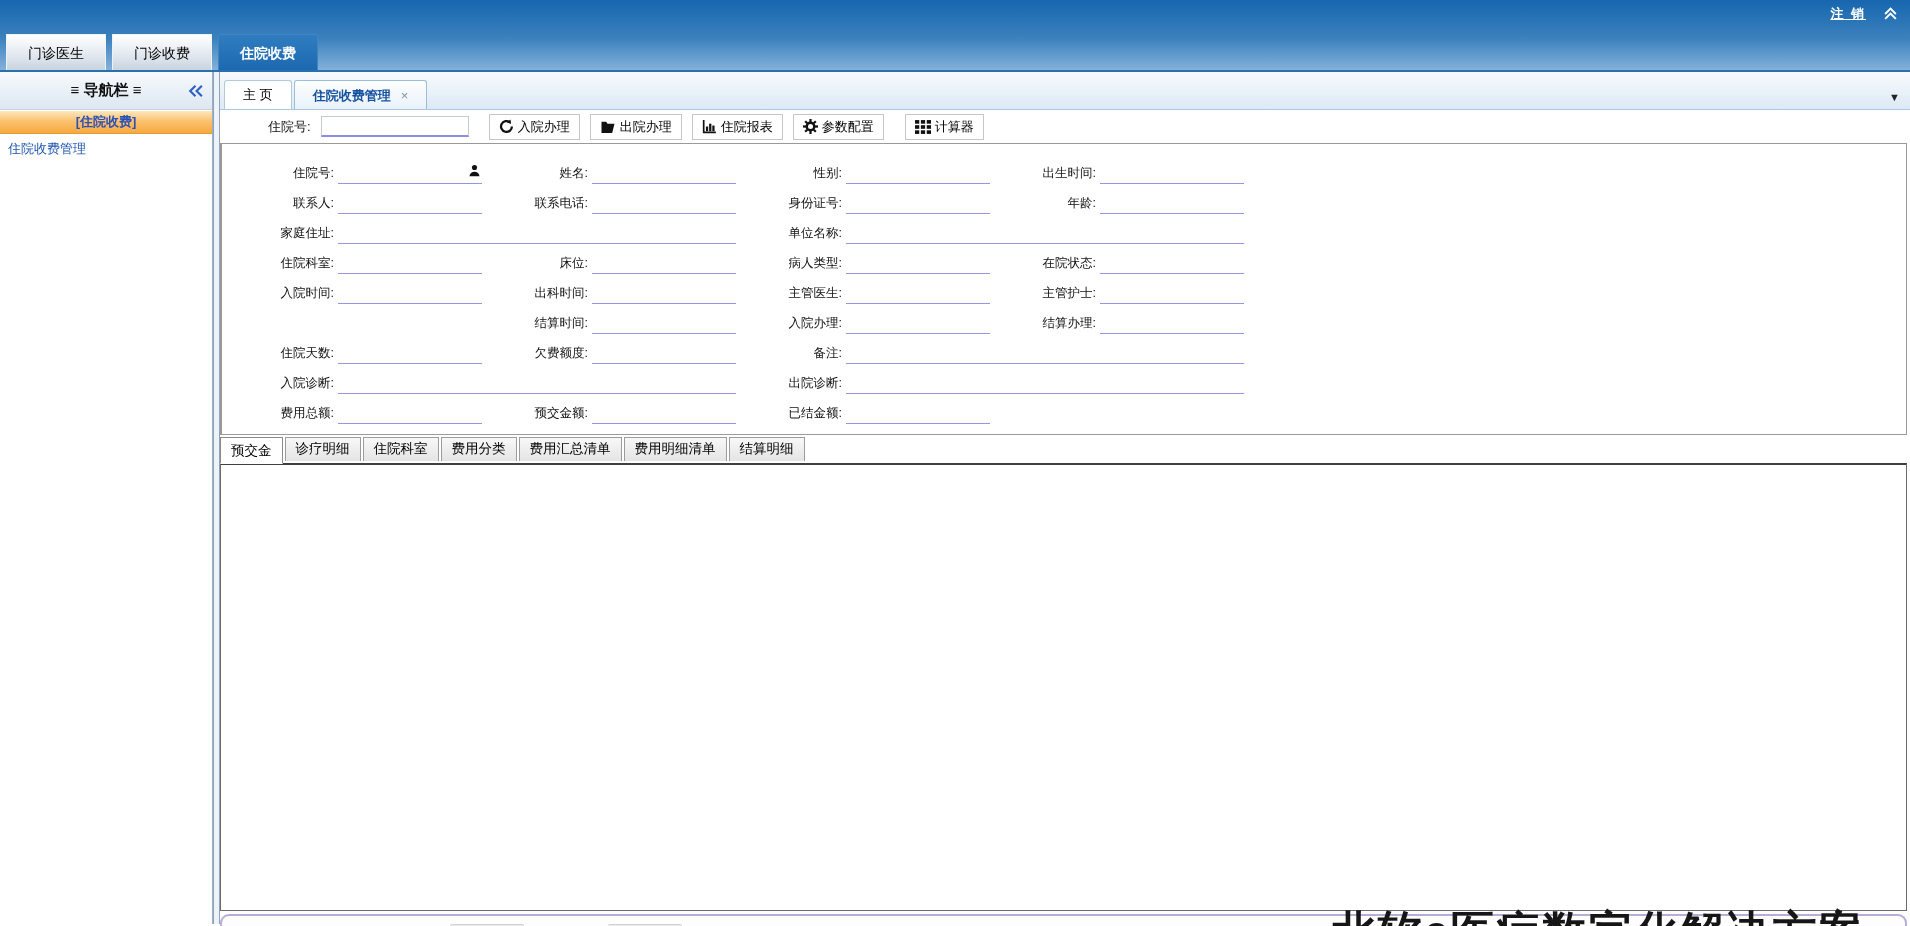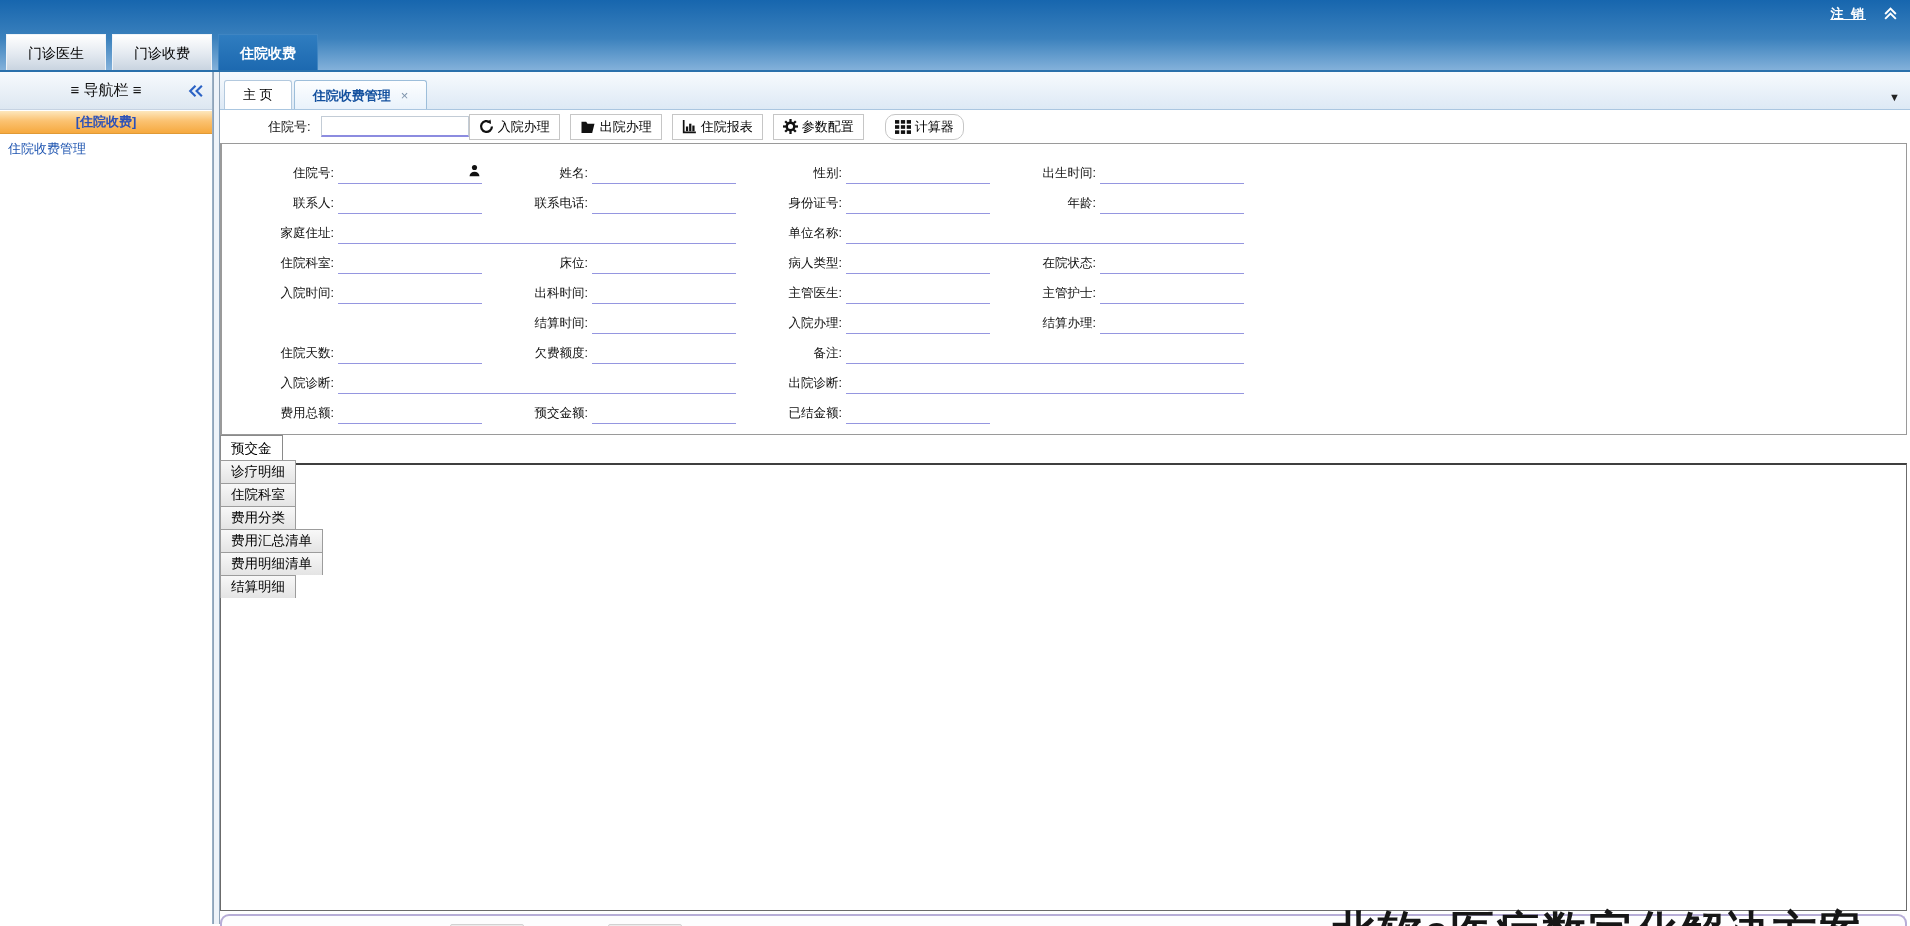--- a/index.html
+++ b/index.html
@@ -19,21 +19,21 @@
   .top-tab.active { background:linear-gradient(180deg,#2f7dc0,#1d69b0); color:#fff; font-weight:bold;
                     border:1px solid #3f85c2; border-bottom:none; }
 
   
   .body-row { display:flex; height:852px; }
 
   
   .sidebar { width:213px; background:#fff; border-right:1px solid #9ab0c6; display:flex; flex-direction:column; }
   .sidebar-header { height:38px; background:linear-gradient(180deg,#f7fafd,#dde7f1); border-bottom:1px solid #c6d3e2;
                     display:flex; align-items:center; justify-content:center; position:relative;
-                    font-size:15px; font-weight:normal; color:#111; }
+                    font-size:15px; font-weight:bold; color:#111; }
   .collapse-left { position:absolute; right:8px; top:12px; cursor:pointer; }
   .sidebar-section { height:24px; line-height:22px; text-align:center; font-size:13px; font-weight:bold; color:#2b50b8;
                      background:linear-gradient(180deg,#fde7bd 0%,#fbc271 45%,#f6a93f 100%);
                      border-top:1px solid #fff; border-bottom:1px solid #e09a36; }
   .sidebar-item { padding:6px 8px; font-size:13px; color:#1f55b0; cursor:pointer; }
 
   .splitter { width:7px; background:#eef3f9; border-left:1px solid #8fa3b8; border-right:1px solid #8fa3b8; cursor:col-resize; }
 
   
   .main { flex:1; display:flex; flex-direction:column; background:#fff; min-width:0; }
@@ -46,38 +46,38 @@
   .doc-tab.active { background:linear-gradient(180deg,#fdfeff,#e9f2fb); border:1px solid #9dbeda; border-bottom:none;
                     font-weight:bold; color:#13509e; display:flex; align-items:center; gap:10px; }
   .tab-close { font-weight:normal; color:#7d93ab; font-size:13px; cursor:pointer; }
   .tab-dd { position:absolute; right:10px; bottom:6px; font-size:11px; color:#222; cursor:pointer; }
 
   
   .toolbar { height:33px; display:flex; align-items:center; padding-left:48px; }
   .tb-label { font-size:13px; color:#111; margin-right:10px; }
   .tb-input { width:148px; height:21px; border:1px solid #c3ccd6; border-bottom:2px solid #8c8ce0;
               outline:none; font-size:13px; padding:0 4px; }
-  .tb-btns { display:flex; align-items:flex-end; margin-left:0; }
+  .tb-btns { display:flex; align-items:flex-end; margin-left:20px; }
   .tb-btn { height:26px; display:flex; align-items:center; gap:4px; padding:0 9px; margin-right:10px;
             background:#fff; border:1px solid #c6c6c6; font-size:13px; color:#000; cursor:pointer; white-space:nowrap; }
-  .tb-btn.calc { margin-left:11px;border-radius:10px; }
+  .tb-btn.calc { margin-left:11px; }
   .tb-btn svg { display:block; }
 
   
   .form-panel { height:292px; border:1px solid #9a9a9a; border-left-width:2px; margin-right:3px;
                 padding:10px 0 0 6px; }
   .fgrid { display:grid; grid-template-columns:repeat(4,254px); grid-auto-rows:30px; align-items:end; }
   .fd { display:flex; align-items:flex-end; height:22px; position:relative; }
   .fd.w2 { grid-column:span 2; }
   .fl { width:106px; text-align:right; font-size:12.5px; color:#111; padding-bottom:2px; white-space:nowrap; }
   .fv { flex:1; border-bottom:1px solid #9596e0; height:17px; margin-left:4px; }
   .pi { position:absolute; right:2px; bottom:3px; }
 
   
-  .subtabs { height:28px; display:flex; align-items:flex-start; position:relative; z-index:2;flex-direction:column; }
+  .subtabs { height:28px; display:flex; align-items:center; position:relative; z-index:2; }
   .subtab { height:24px; line-height:22px; padding:0 10px; margin-right:2px; font-size:13.5px; color:#000;
             background:linear-gradient(180deg,#f8f8f8,#e4e4e4); border:1px solid #9c9c9c; border-bottom:none; cursor:pointer; }
   .subtab.active { height:27px; line-height:25px; background:#fff; border:1px solid #8a8a8a; border-bottom:1px solid #fff;
                    margin-bottom:-2px; }
 
   
   .grid { flex:1; border:1px solid #6b6b6b; border-top:2px solid #3f3f3f; margin-right:3px;
           display:flex; flex-direction:column; background:#fff; }
   .grid-header { height:26px; display:flex; border-bottom:1px solid #ababab; background:#fff; }
   .gh { font-size:13px; color:#111; line-height:25px; padding-left:8px; border-right:1px solid #c9c9c9;

